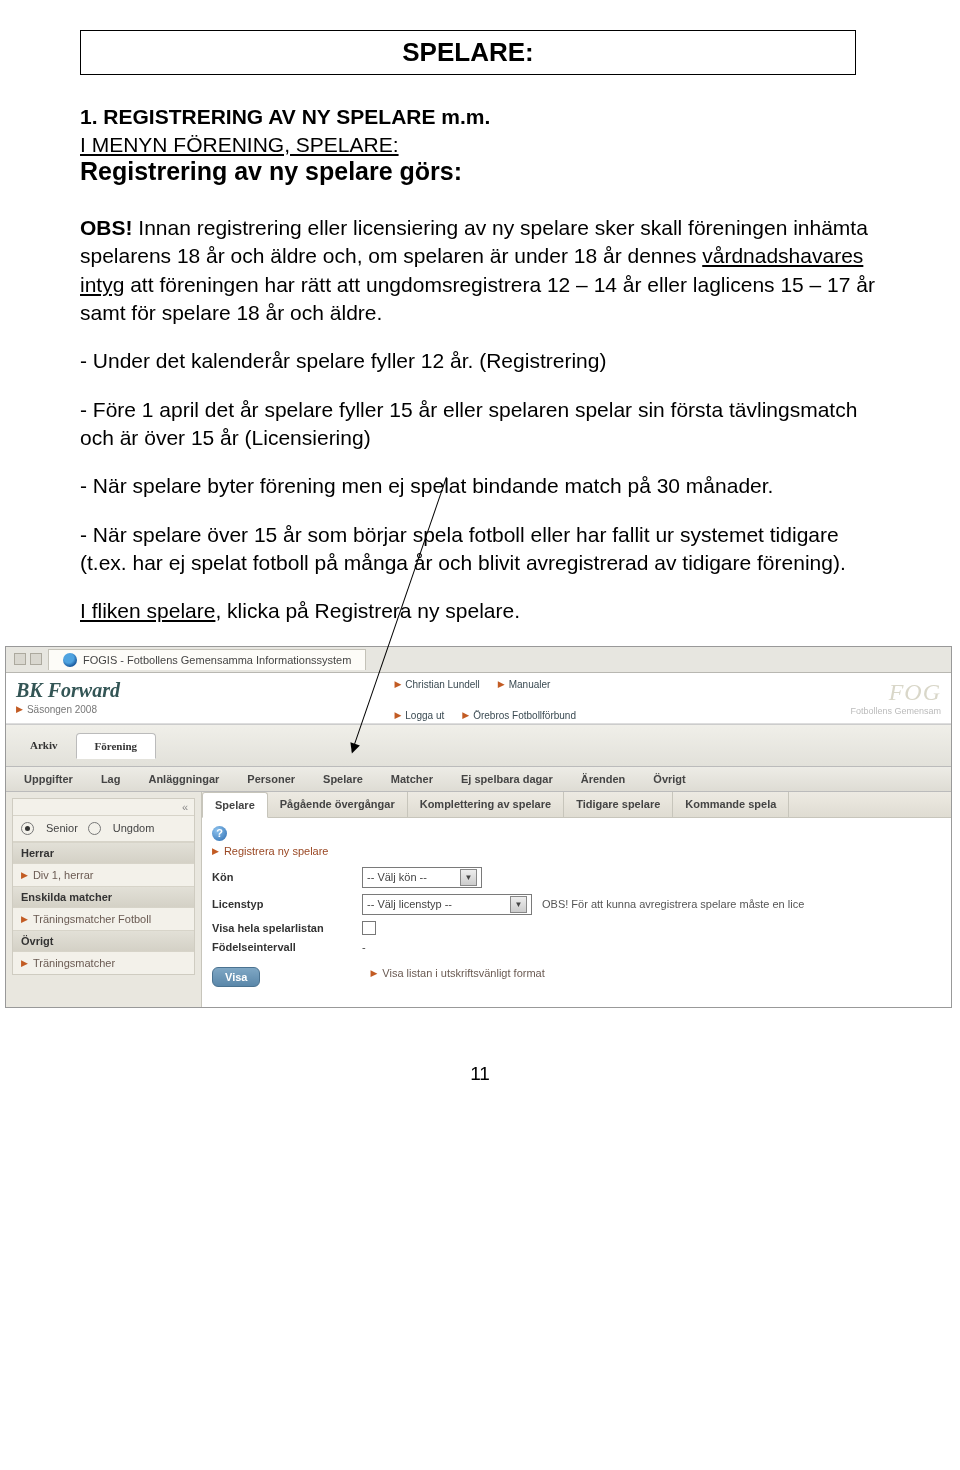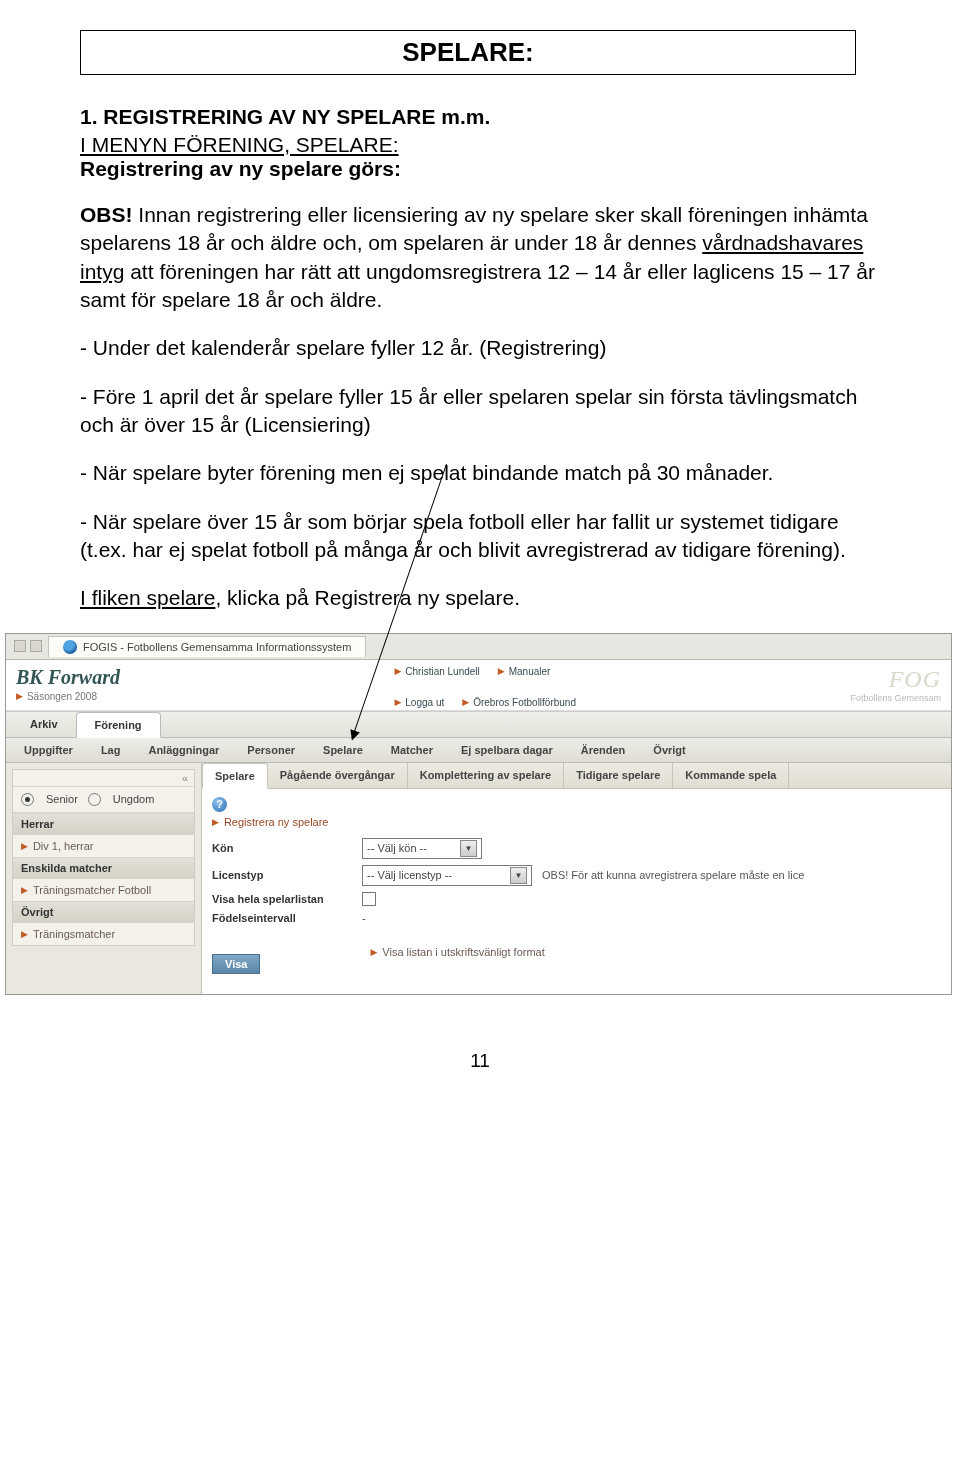--- a/index.html
+++ b/index.html
@@ -28,23 +28,23 @@
   .section-num {
     font-size: 21px;
     font-weight: bold;
     margin-bottom: 4px;
   }
   .section-link {
     font-size: 21px;
     text-decoration: underline;
   }
   .subhead {
-    font-size: 21px;
-    font-weight: bold;
-    margin-bottom: 20px;
+    font-size: 25px;
+    font-weight: bold;
+    margin-bottom: 28px;
   }
   .para {
     font-size: 21px;
     line-height: 1.35;
     margin-bottom: 20px;
   }
   .para .u { text-decoration: underline; }
   .bold { font-weight: bold; }
   .screenshot {
     margin-top: 10px;
@@ -135,22 +135,23 @@
     font-size: 24px;
     letter-spacing: 1px;
   }
   .fog-sub { font-size: 9px; color: #bbb; }
   .season { font-size: 10px; color: #777; display:flex; gap:4px; align-items:center; margin-top:2px;}
   
   .main-nav {
     background: linear-gradient(#f0efe9, #e2e1da);
     border-top: 1px solid #ccc;
     border-bottom: 1px solid #bbb;
-    padding: 0 6px;
-    display: flex;
+    padding: 8px 6px;
+    display: flex;
+    font-family: Liberation Serif, serif;
   }
   .main-nav .mtab {
     padding: 6px 18px;
     font-weight: bold;
     font-size: 11px;
     color: #333;
   }
   .main-nav .mtab.active {
     background: #fff;
     border: 1px solid #bbb;
@@ -296,22 +297,22 @@
   }
   .note-text { color:#555; margin-left: 10px; }
   .visa-btn {
     display:inline-block;
     background: linear-gradient(#7fa7c4,#5a87a9);
     color: #fff;
     font-size: 11px;
     font-weight: bold;
     padding: 3px 12px;
     border: 1px solid #4a7290;
-    border-radius: 0;
-    margin-top: 24px;
+    border-radius: 6px;
+    margin-top: 8px;
   }
   .print-link {
     display: inline-flex;
     gap: 5px;
     align-items: center;
     color: #6a5a52;
     margin-left: 110px;
     font-size: 11px;
   }
   .footer-num {

